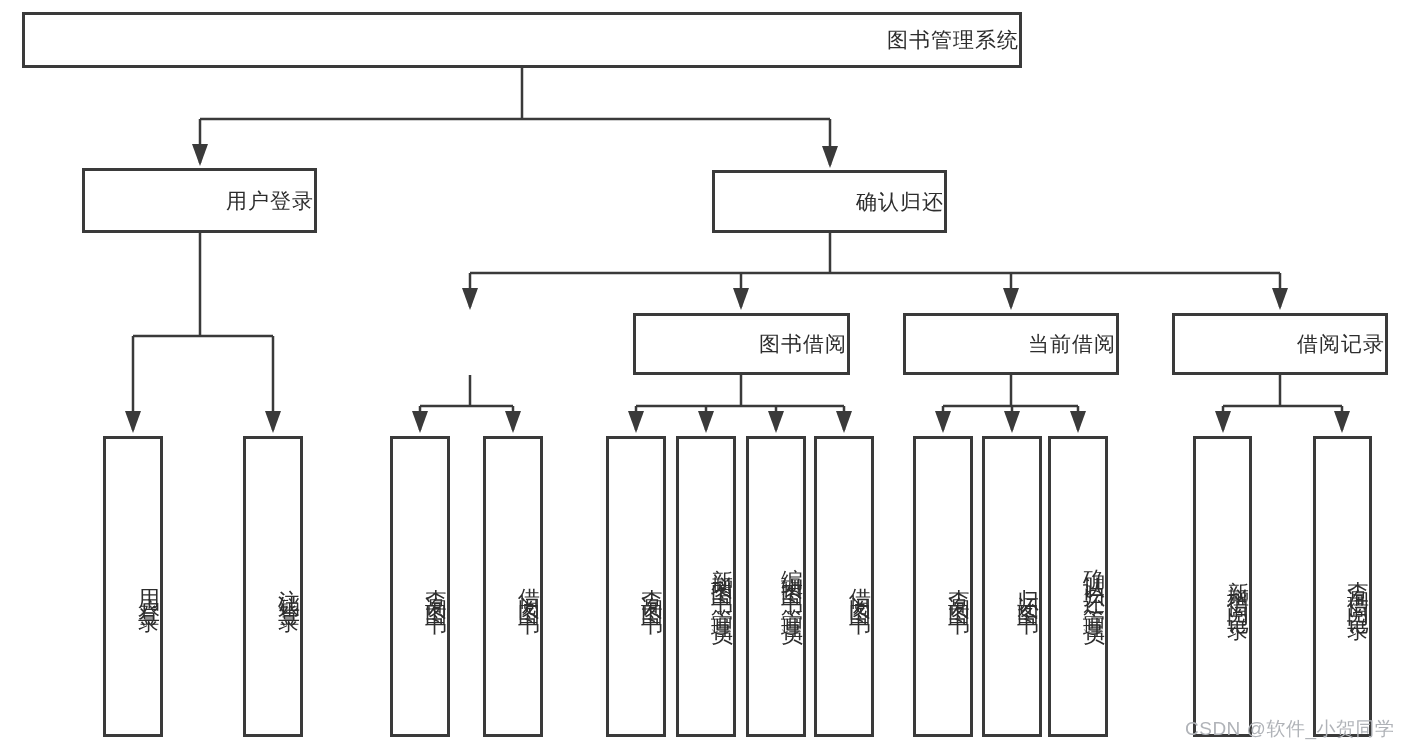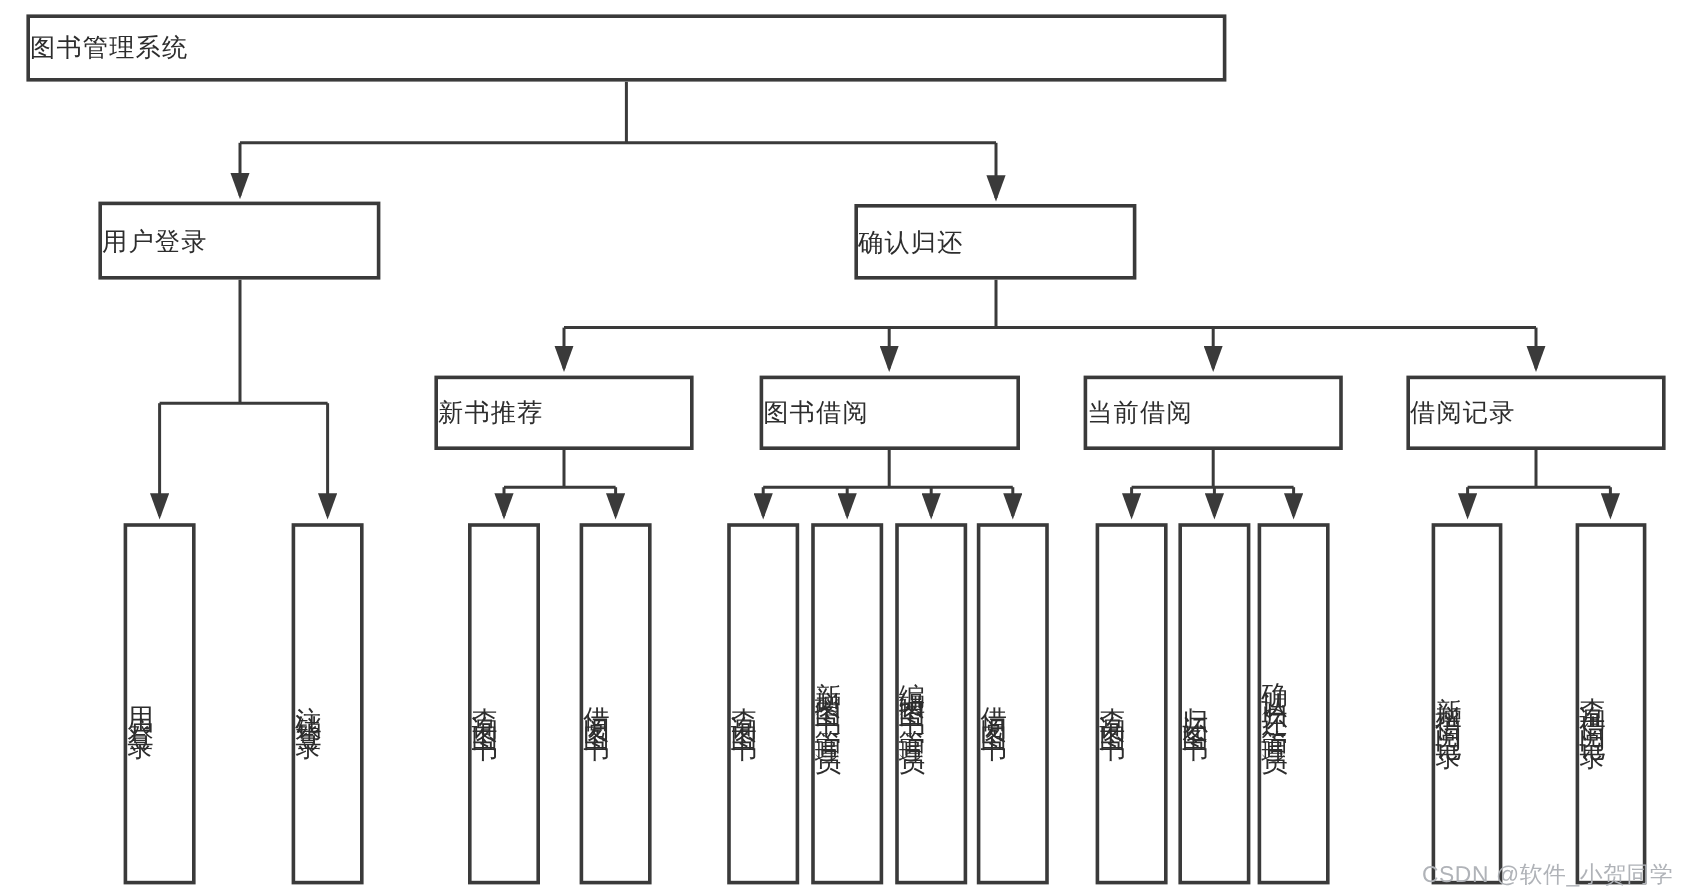--- a/index.html
+++ b/index.html
@@ -16,21 +16,21 @@
     left: 0; top: 0;
     width: 1405px; height: 747px;
   }
   .node {
     position: absolute;
     box-sizing: border-box;
     border: 3px solid #3a3a3a;
     background: #ffffff;
     display: flex;
     align-items: center;
-    justify-content: flex-start;
+    justify-content: flex-end;
     color: #2d2d2d;
   }
   .hbox .lbl {
     font-size: 21px;
     letter-spacing: 1px;
     white-space: nowrap;
   }
   .vbox .vlbl {
     writing-mode: vertical-rl;
     text-orientation: mixed;
@@ -108,23 +108,20 @@
     <span class="lbl">图书管理系统</span>
   </div>
 
   <div class="node hbox" style="left:82px; top:168px; width:235px; height:65px;">
     <span class="lbl">用户登录</span>
   </div>
   <div class="node hbox" style="left:712px; top:170px; width:235px; height:63px;">
     <span class="lbl">确认归还</span>
   </div>
 
-  <div class="node hbox" style="left:362px; top:313px; width:216px; height:62px;">
-    <span class="lbl">新书推荐</span>
-  </div>
   <div class="node hbox" style="left:633px; top:313px; width:217px; height:62px;">
     <span class="lbl">图书借阅</span>
   </div>
   <div class="node hbox" style="left:903px; top:313px; width:216px; height:62px;">
     <span class="lbl">当前借阅</span>
   </div>
   <div class="node hbox" style="left:1172px; top:313px; width:216px; height:62px;">
     <span class="lbl">借阅记录</span>
   </div>
 

